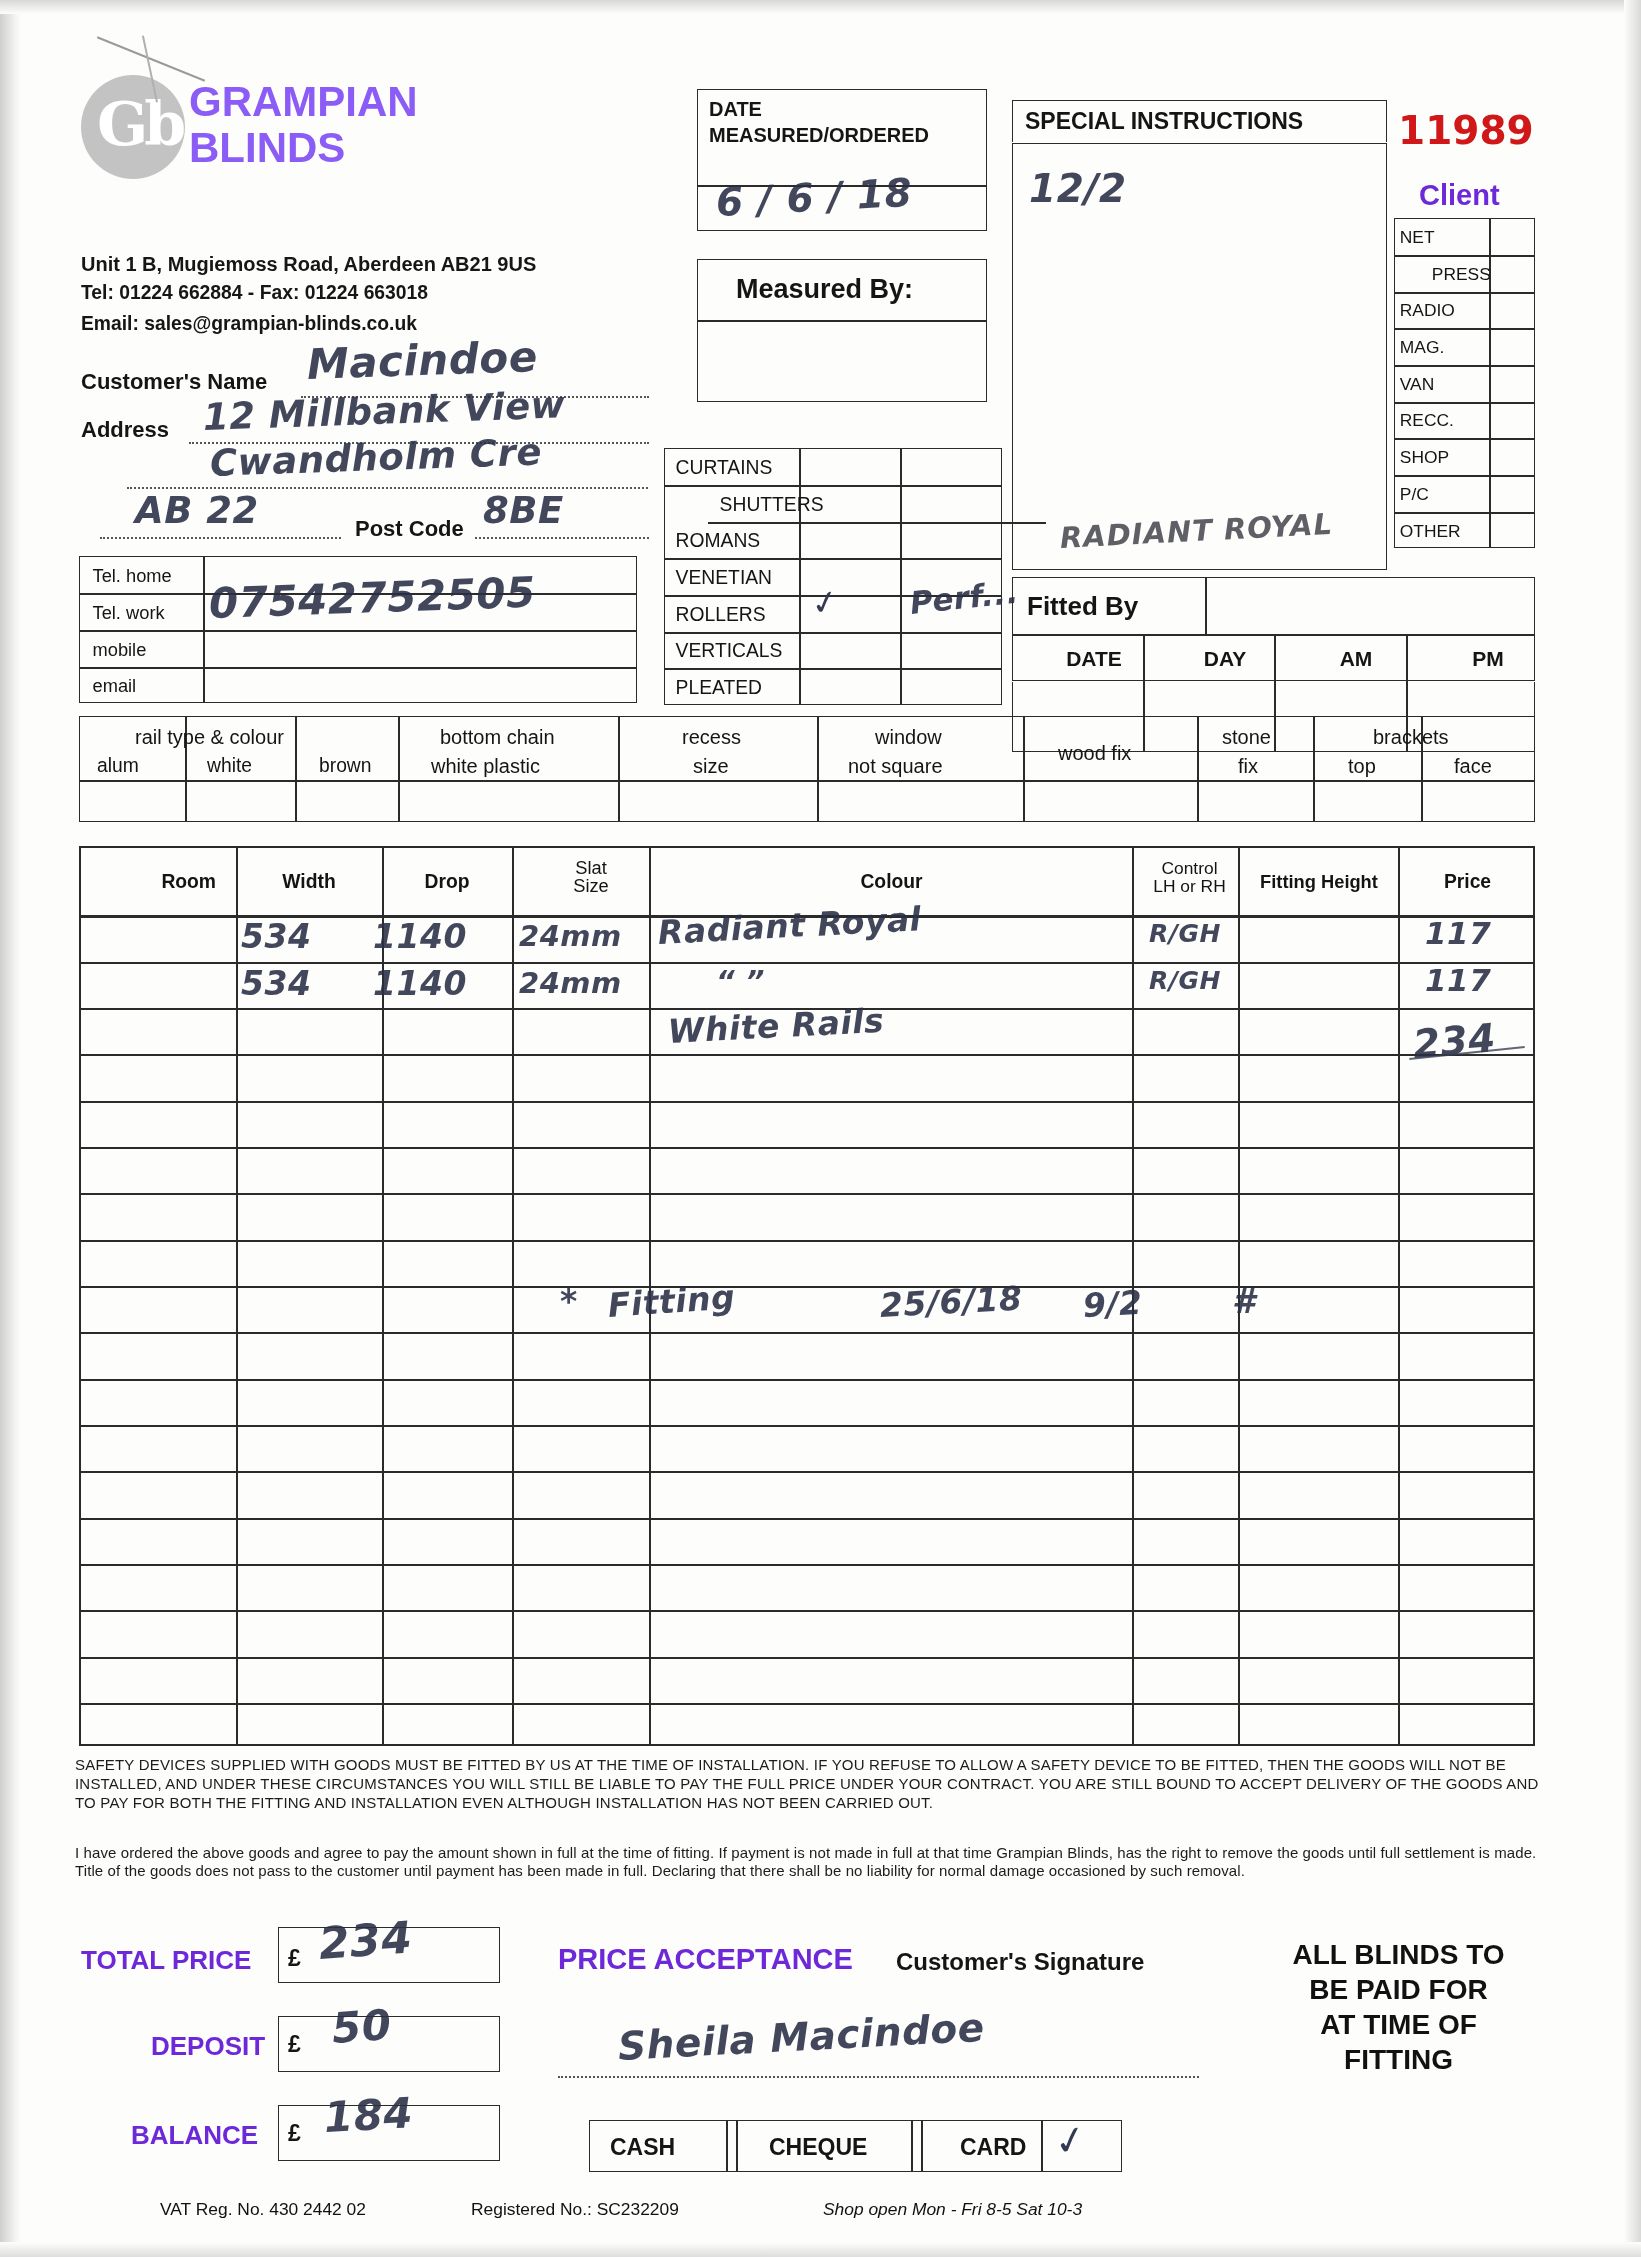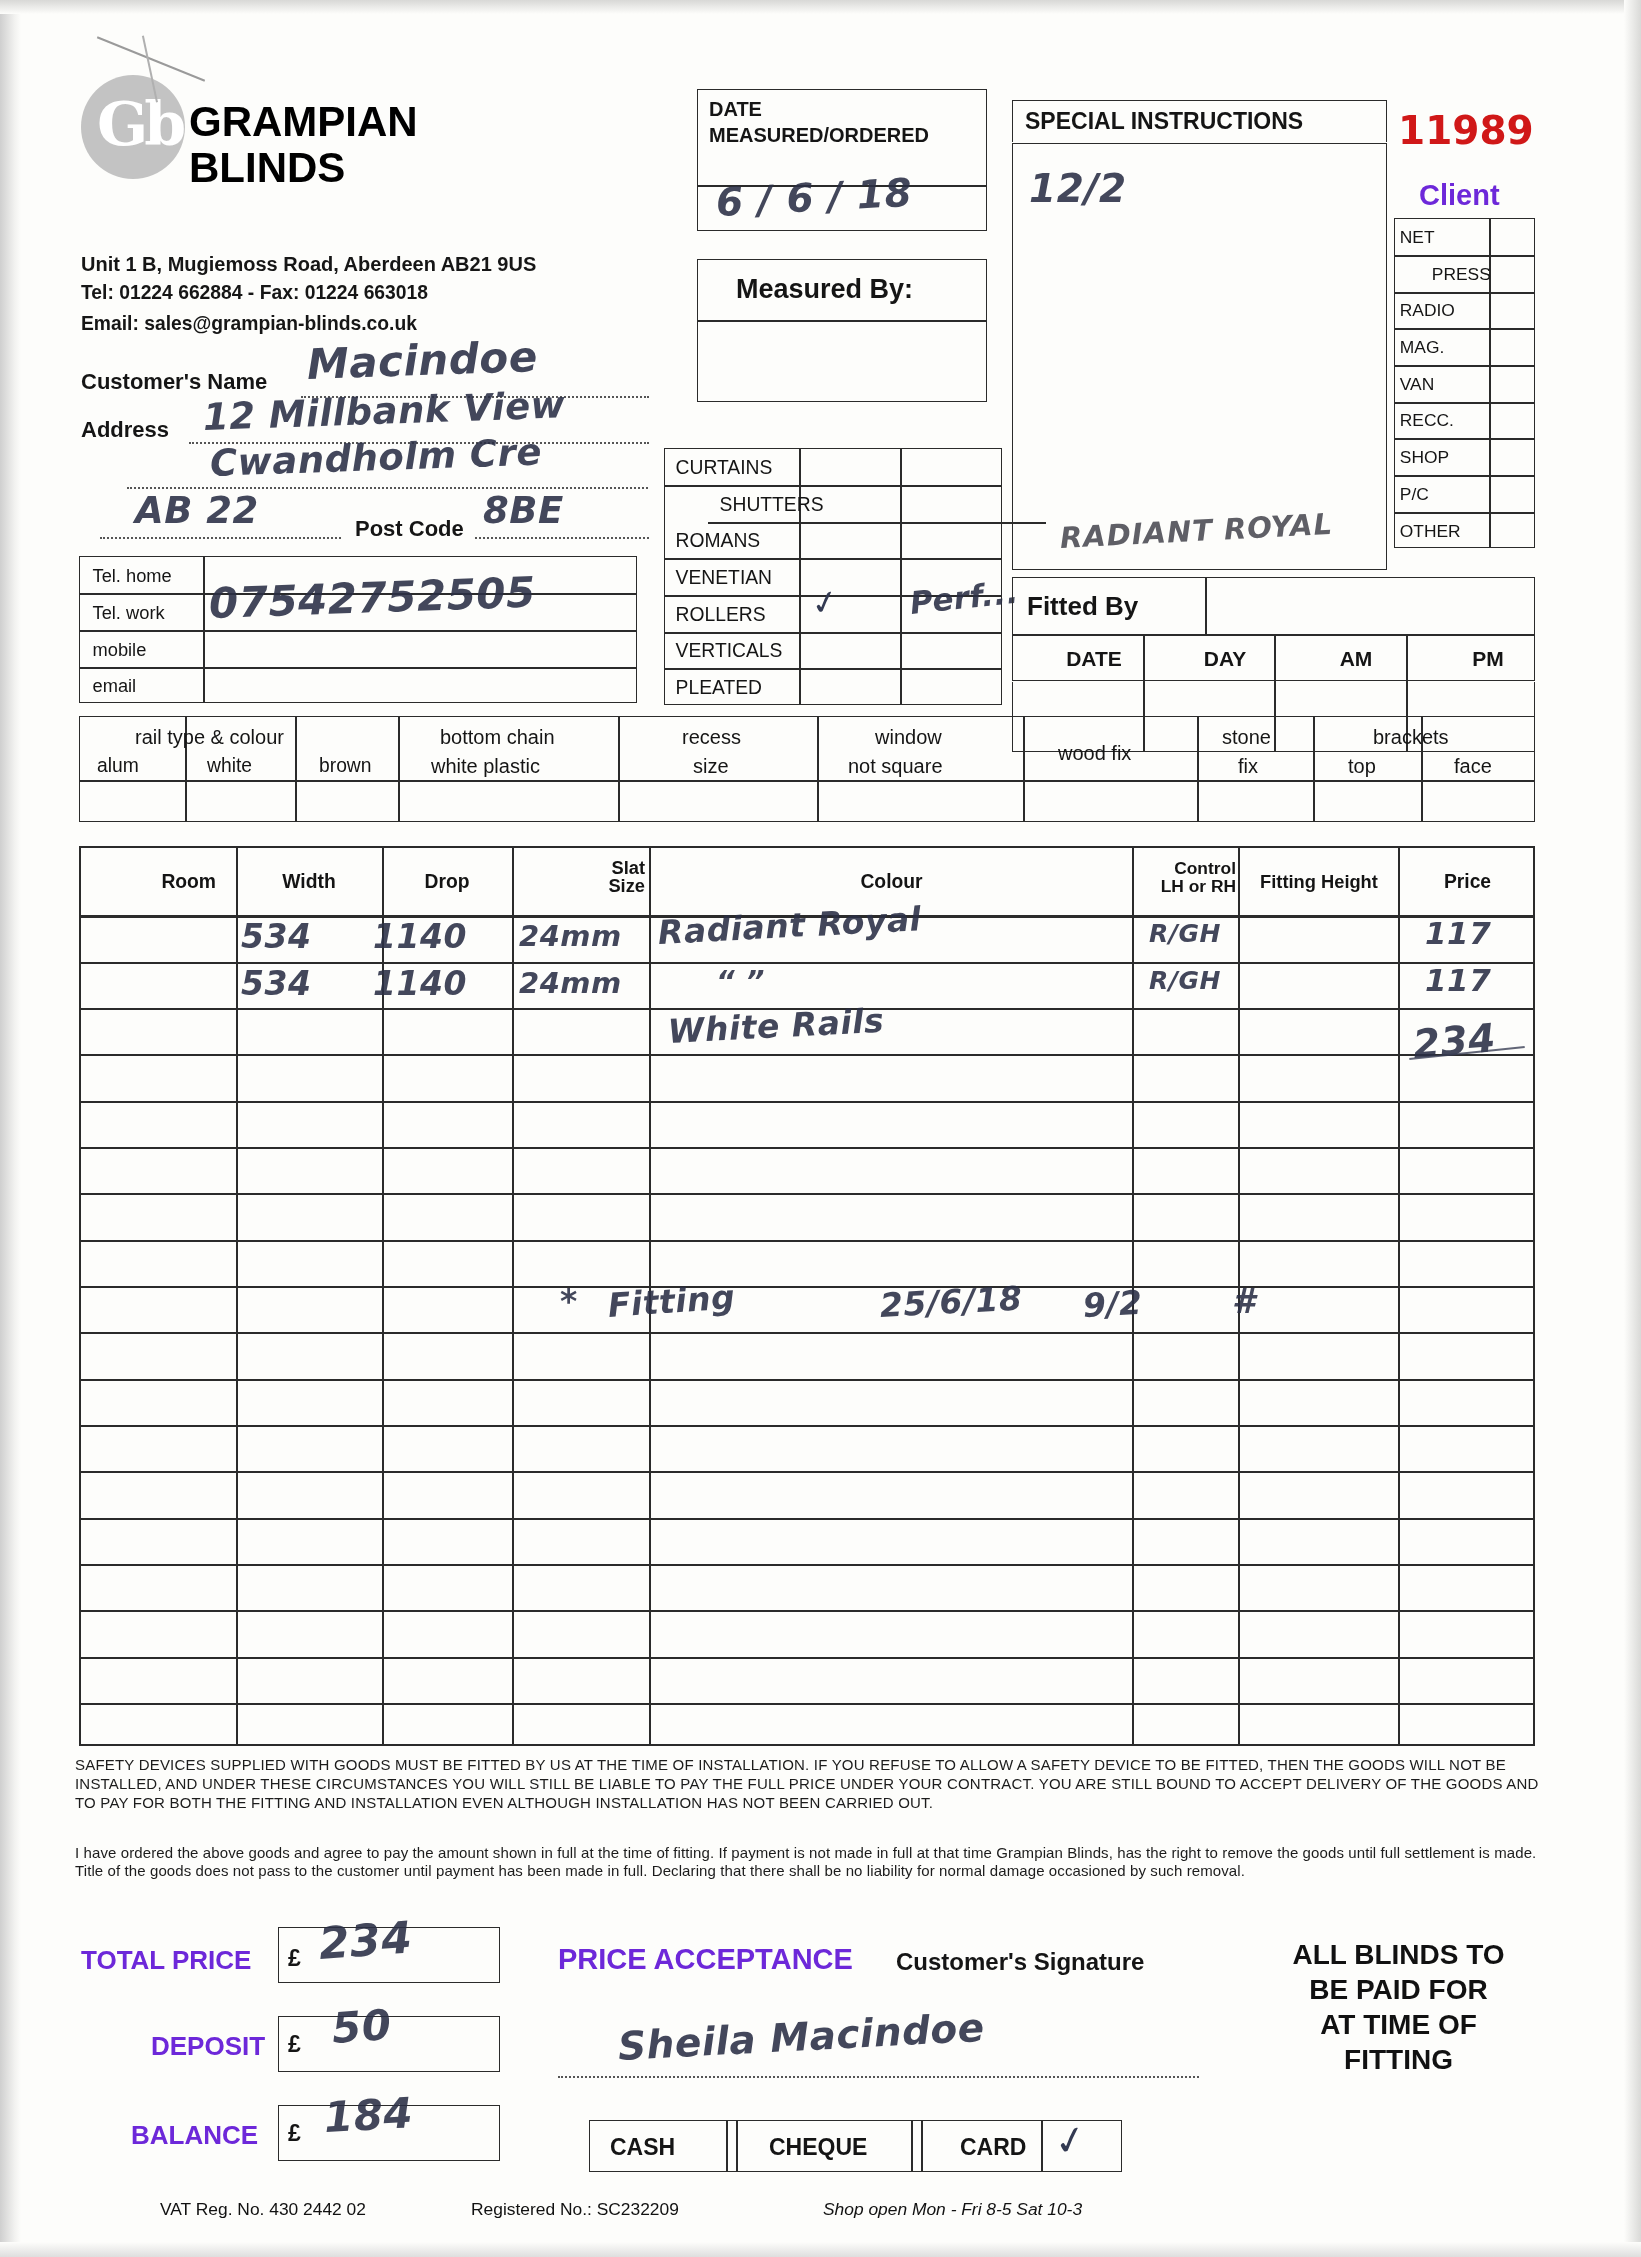--- a/index.html
+++ b/index.html
@@ -75,45 +75,44 @@
     font-weight: 700;
     color: #fff;
     letter-spacing: -3.9px;
   }
   .logo-text {
     position: absolute;
     left: 189px; top: 79px;
     font-family: "Liberation Sans", sans-serif;
     font-weight: 700;
     font-size: 42px;
-    color: #000000;
+    color: #8b5cf6;
     line-height: 46px;
     letter-spacing: 0px;
-    margin-top: 20px;
   }
   .addr {
     position: absolute;
     left: 81px;
     font-weight: 700;
     font-size: 19.3px;
     color: #161616;
   }
   .lbl { position: absolute; font-size: 19.3px; font-weight: 700; color: #151515; }
   .lbl-n { position: absolute; font-size: 18.3px; font-weight: 400; color: #151515; }
   .dotted { position: absolute; border-bottom: 2.9px dotted #555; }
 
   .tbl-head {
     position: absolute;
     font-size: 19.3px;
     font-weight: 700;
     text-align: center;
     color: #141414;
   }
   .small-head {
-    font-size: 16.4px; font-weight: 700; text-align: right; line-height: 18.3px;
+    font-size: 16.4px; font-weight: 400; text-align: center; line-height: 18.3px;
   }
   .terms {
     position: absolute;
     font-size: 15px;
     line-height: 18.3px;
     color: #1c1c1c;
     letter-spacing: 0.1px;
   }
   .terms-caps { font-size: 15px; line-height: 19px; letter-spacing: 0.2px; }
   .big-lbl { position: absolute; font-size: 26px; font-weight: 700; color: #6d28d9; }

